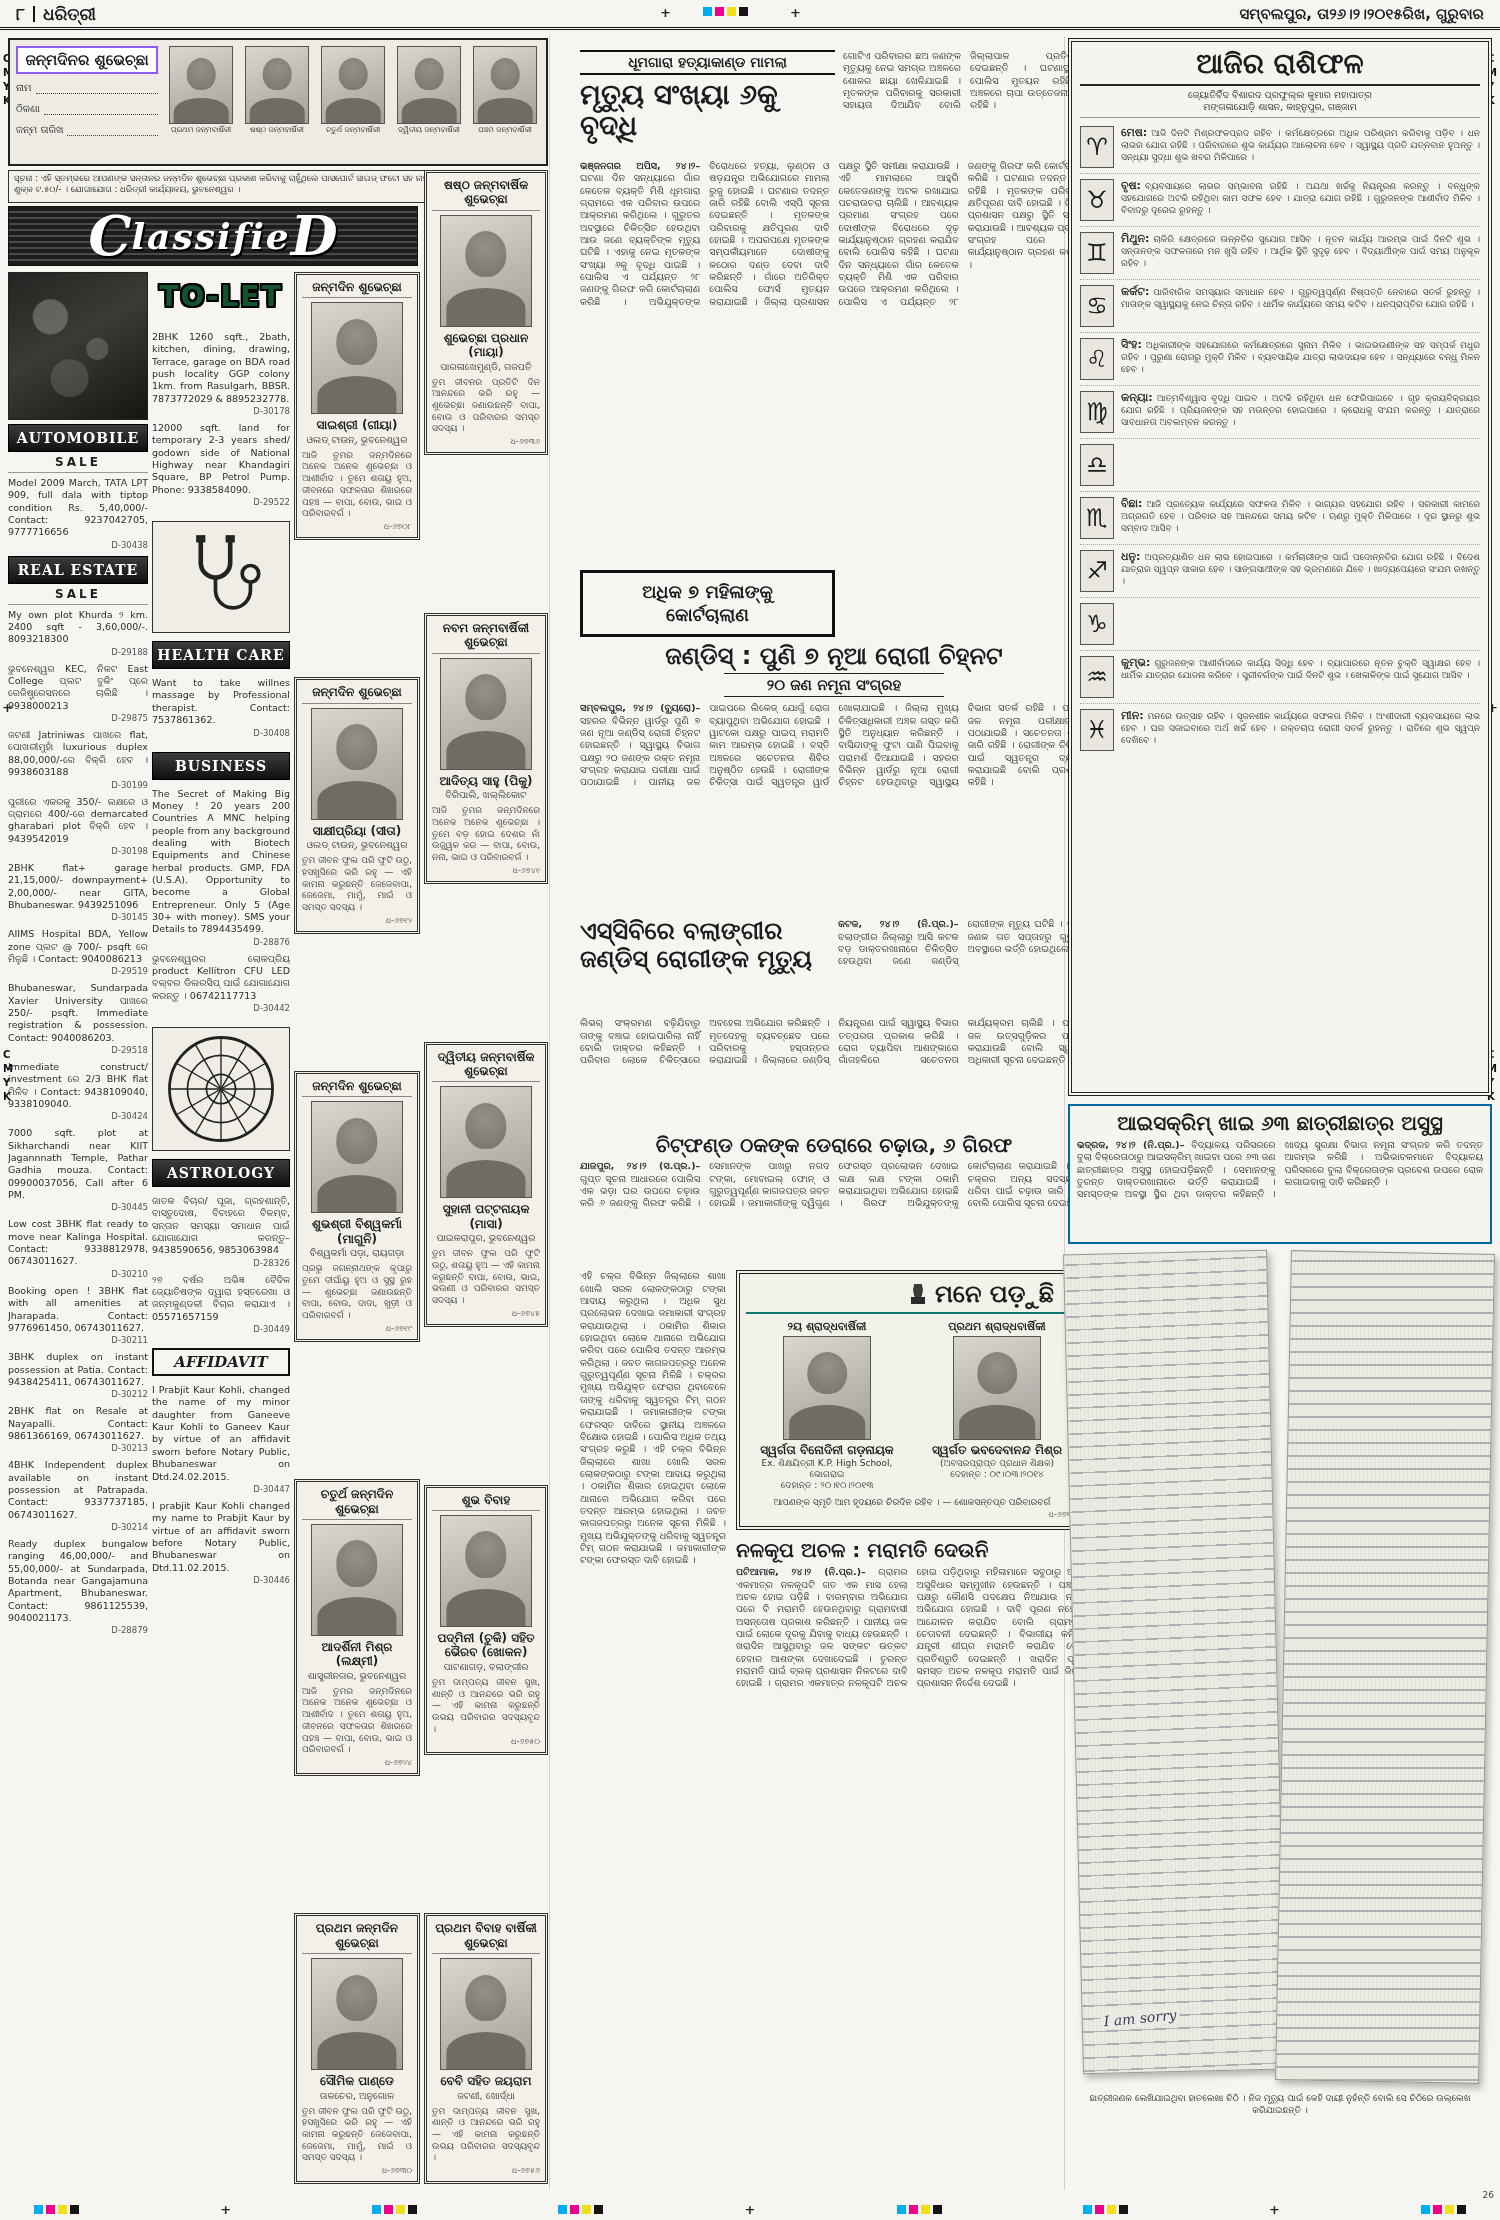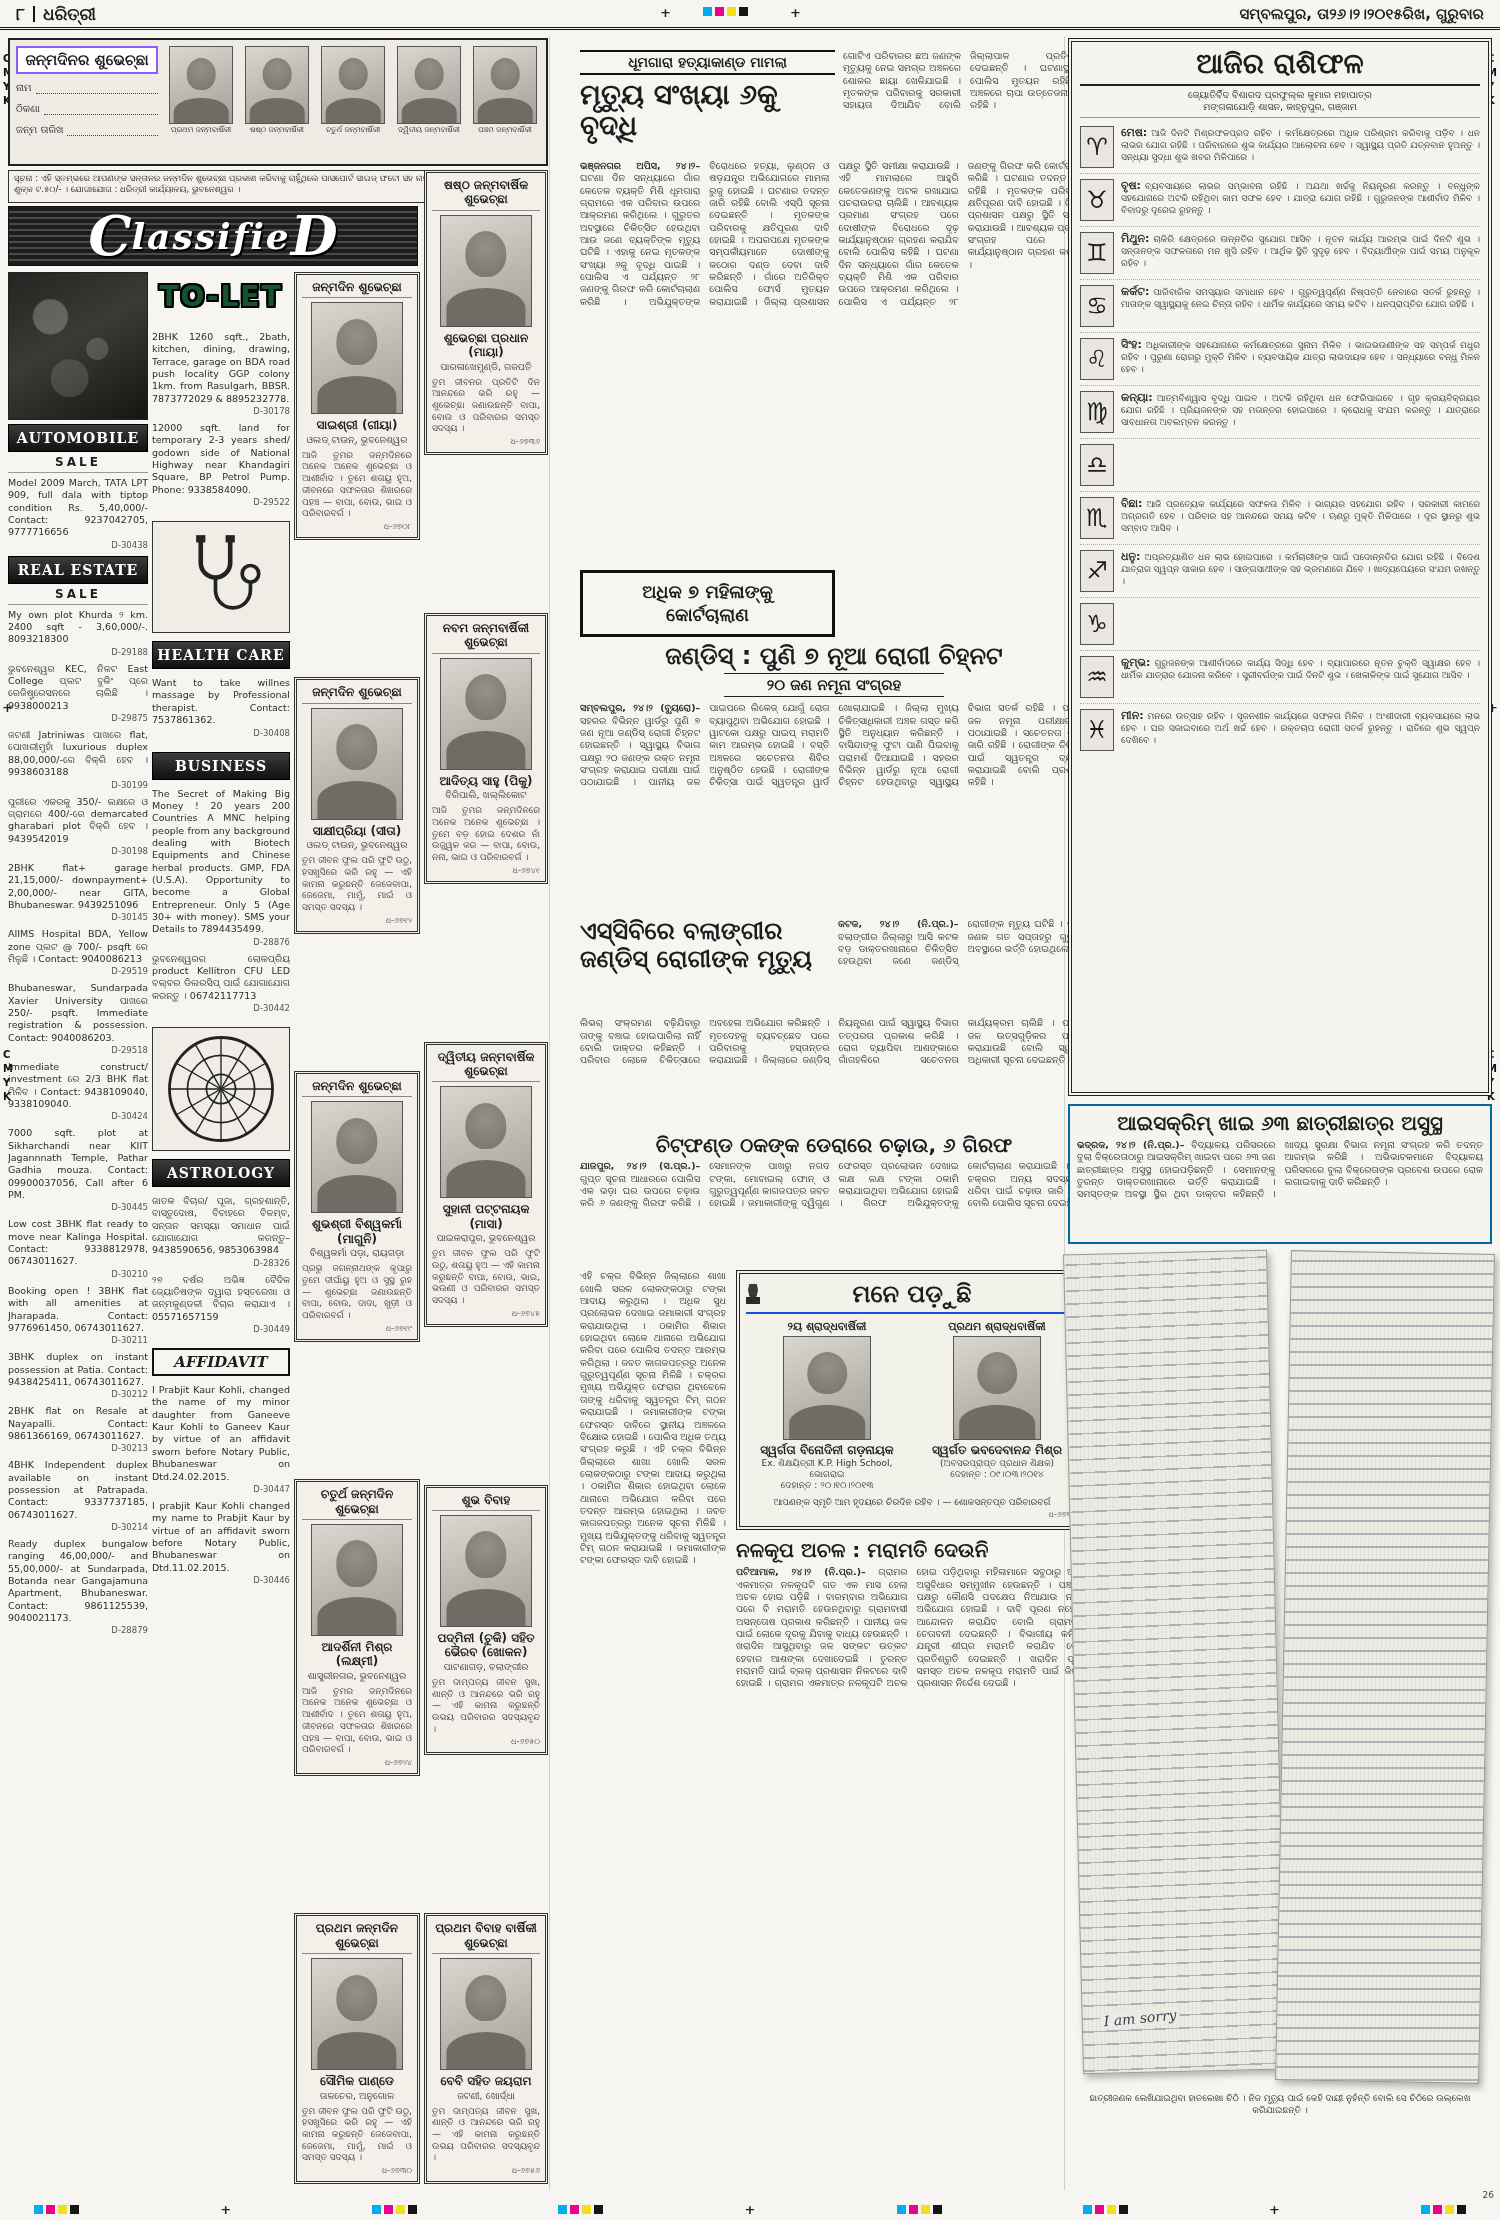--- a/index.html
+++ b/index.html
@@ -99,21 +99,21 @@
   .a3-row .h-l{flex:0 0 250px;}
   .a3-side{flex:1;height:96px;}
   .a3-body{height:110px;margin-top:3px;}
   .a4{margin-top:6px;}
   .a4-body{height:102px;margin-top:3px;}
   .band{display:flex;gap:10px;margin-top:8px;height:980px;}
   .ovcol{flex:0 0 146px;height:980px;}
   .band-right{flex:1;display:flex;flex-direction:column;gap:8px;}
   
   .memo{border:4px double #222;padding:6px;background:#f3f2ea;}
-  .memo-title-row{display:flex;align-items:center;justify-content:space-between;gap:10px;border-bottom:2px solid #1d4ed8;padding-bottom:4px;}
+  .memo-title-row{display:flex;align-items:center;justify-content:flex-end;gap:10px;border-bottom:2px solid #0f766e;padding-bottom:4px;}
   .memo-title{font-size:24px;font-weight:bold;}
   .lamp{width:14px;height:20px;background:linear-gradient(#2a2a2a,#2a2a2a) 50% 100%/14px 7px no-repeat,
         radial-gradient(ellipse at 50% 30%,#3a3a3a 45%,transparent 50%);}
   .memo-grid{display:flex;gap:8px;margin-top:6px;}
   .memo-person{flex:1;text-align:center;}
   .memo-label{font-size:11px;font-weight:bold;margin-bottom:3px;}
   .mph{width:88px;height:104px;margin:0 auto 3px;}
   .memo-name{font-weight:bold;font-size:12px;line-height:1.2;}
   .memo-desc{font-size:9px;color:#333;line-height:1.25;}
   .memo-msg{font-size:9px;text-align:center;margin-top:5px;line-height:1.3;}

